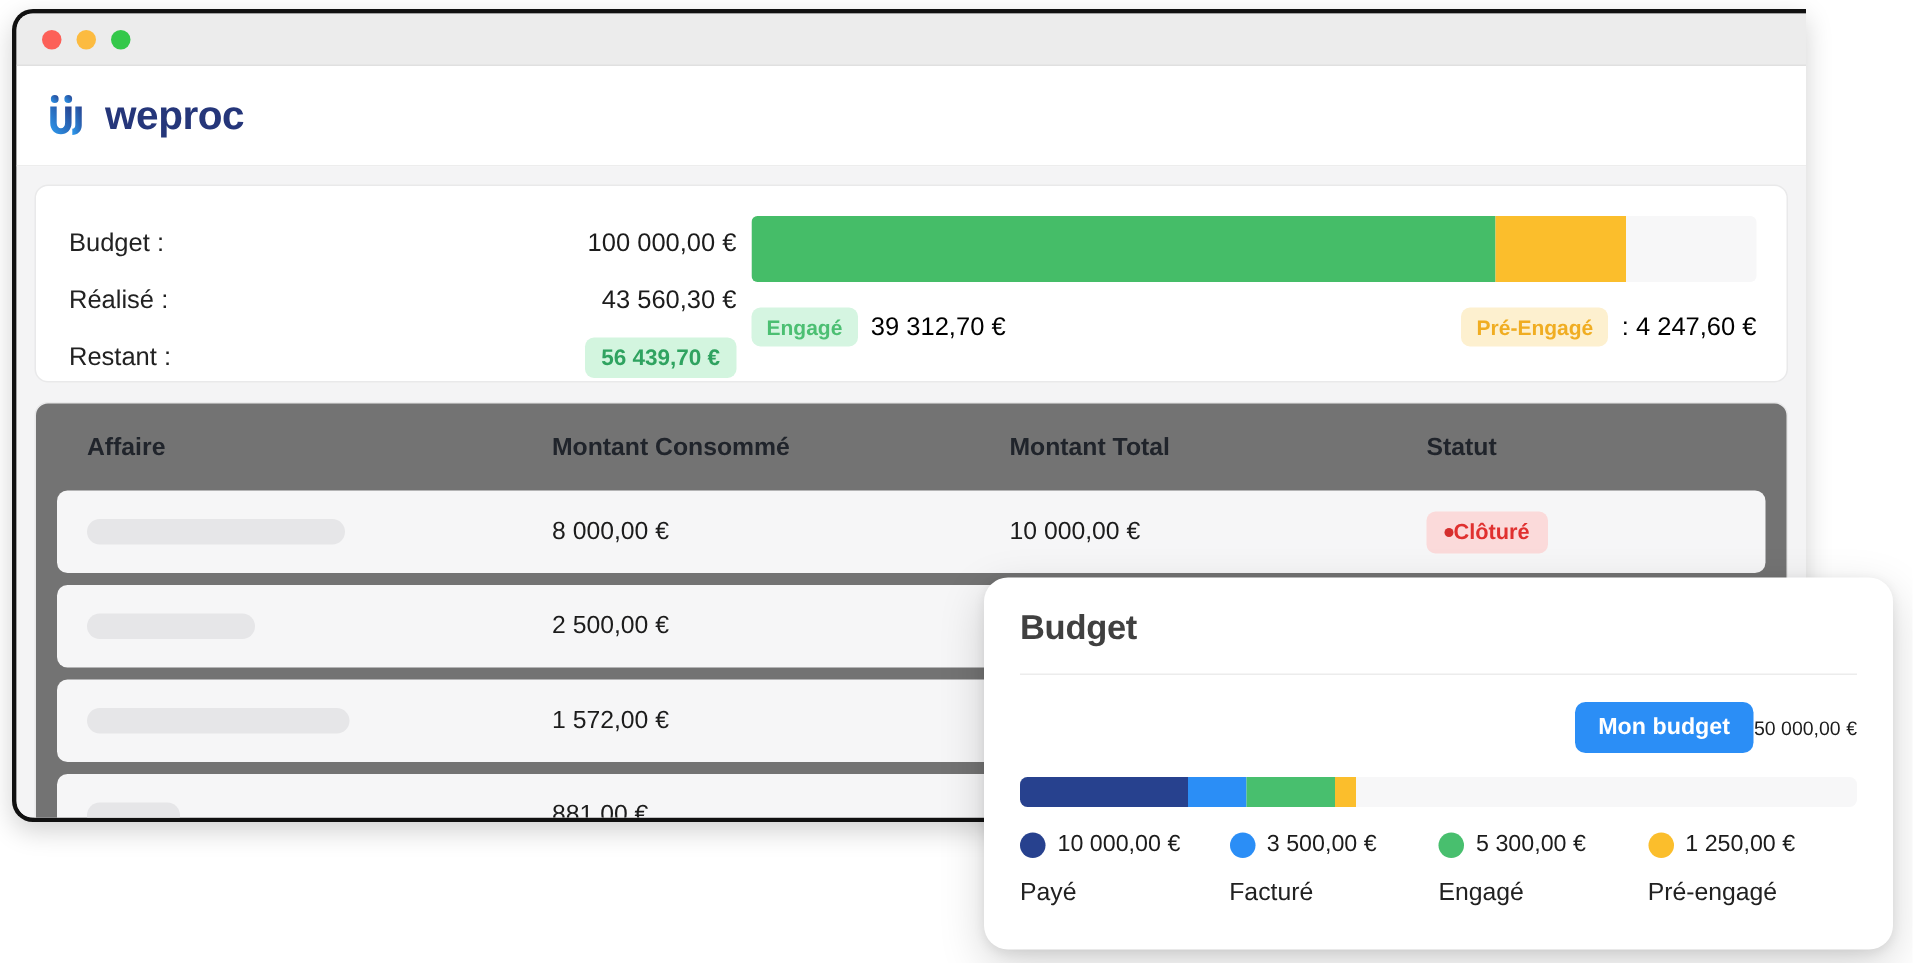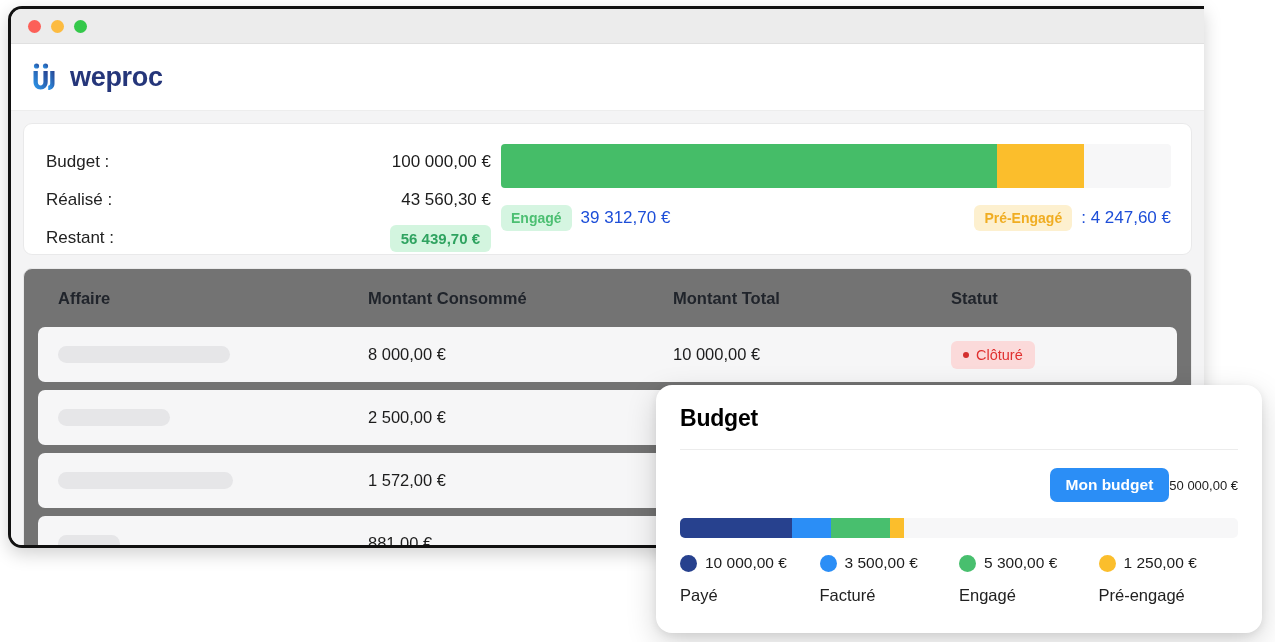--- a/index.html
+++ b/index.html
@@ -137,21 +137,21 @@
   .chip {
     font-size: 14px;
     font-weight: bold;
     padding: 5px 10px;
     border-radius: 6px;
     white-space: nowrap;
   }
   .chip.green  { background: #d5f5e1; color: #4cbf72; }
   .chip.amber  { background: #fdf0cf; color: #f0ad22; }
   .engage-left, .engage-right { display:flex; align-items:center; gap:9px; }
-  .engage-amount { font-size: 17px; color: #1d4ed8; white-space: nowrap; }
+  .engage-amount { font-size: 17px; color: #000000; white-space: nowrap; }
 
   
   #table-card {
     margin-top: 13px;
     background: #737373;
     border: 1px solid #e9e9ea;
     border-radius: 9px;
     padding: 0 14px;
     height: 300px;
     overflow: hidden;
@@ -182,25 +182,24 @@
   .skeleton {
     height: 17px;
     border-radius: 9px;
     background: #e6e6e8;
     display: block;
   }
 
   .status-badge {
     display: inline-flex;
     align-items: center;
-    gap: 7px;
     background: #fbdada;
     color: #e0302f;
     font-size: 14.5px;
-    font-weight: normal;
+    font-weight: bold;
     padding: 6px 12px;
     border-radius: 6px;
   }
   .status-dot {
     width: 6px; height: 6px; border-radius: 50%;
     background: #d42f2e;
     display: block;
   }
 
   
@@ -211,21 +210,21 @@
     width: 606px;
     height: 248px;
     background: #ffffff;
     border-radius: 16px;
     padding: 20px 24px 18px 24px;
     box-shadow: 0 10px 30px rgba(0,0,0,0.17), 0 2px 8px rgba(0,0,0,0.08);
   }
   #popup-title {
     font-size: 23px;
     font-weight: bold;
-    color: #000000;
+    color: #404040;
     letter-spacing: -0.2px;
   }
   #popup-divider {
     margin-top: 17px;
     height: 1px;
     background: #ececec;
   }
   #popup-budget-row {
     margin-top: 18px;
     display: flex;

